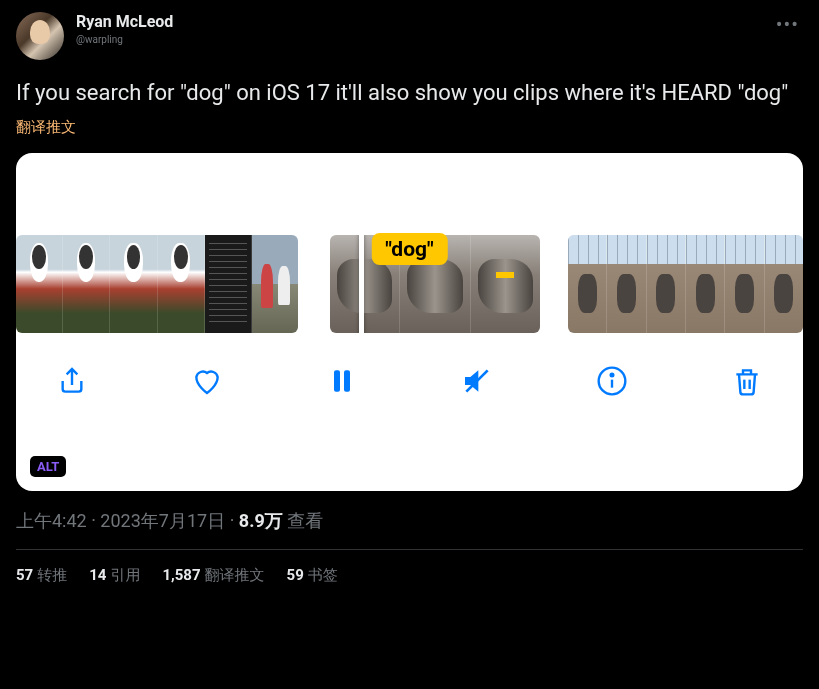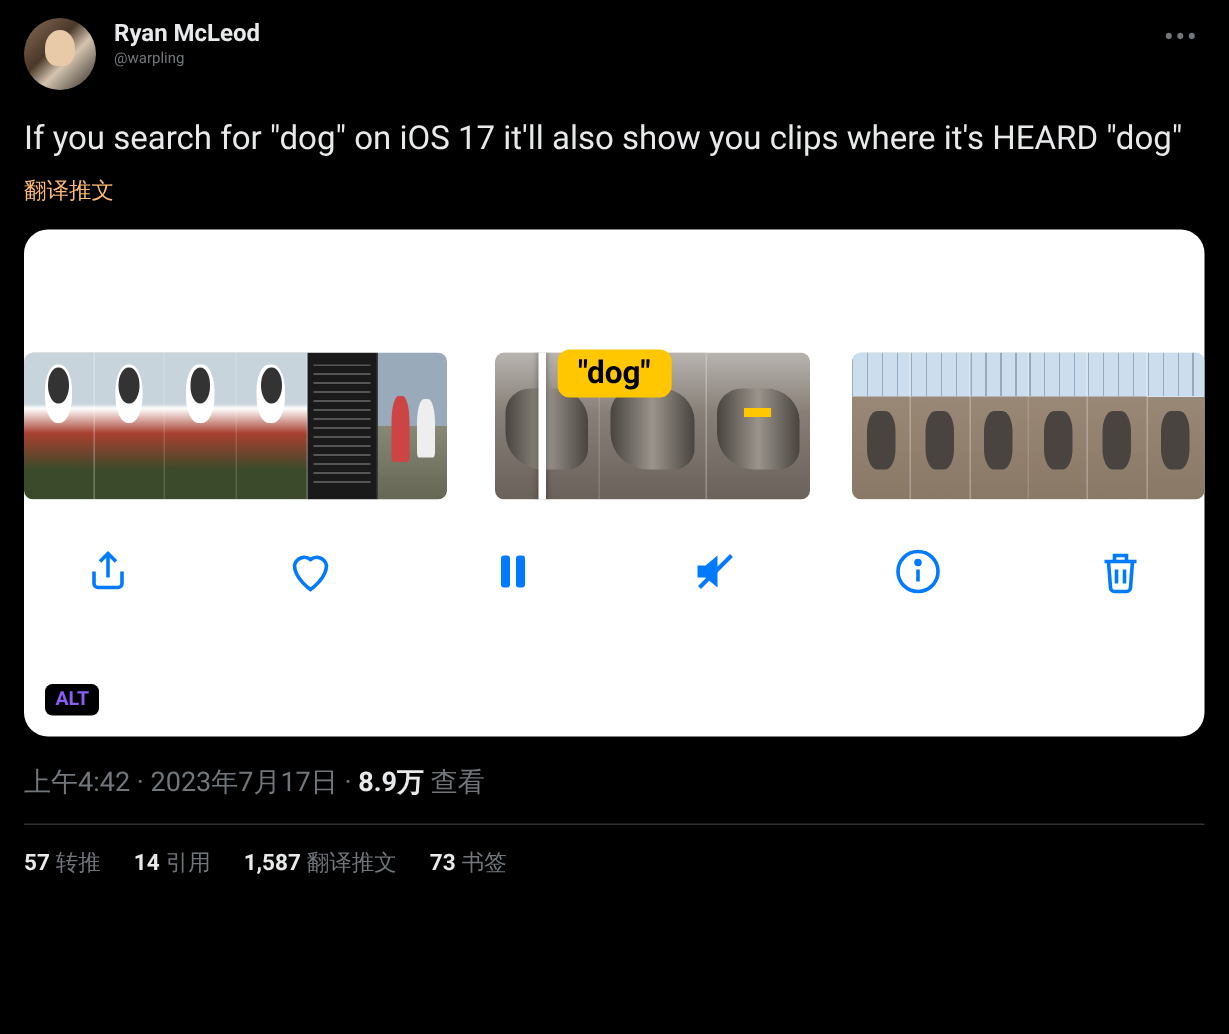--- a/index.html
+++ b/index.html
@@ -362,15 +362,15 @@
   <div class="meta-row">
     <span>上午4:42</span><span> · </span><span>2023年7月17日</span><span> · </span><span class="views-num">8.9万</span><span> 查看</span>
   </div>
 
   <div class="divider"></div>
 
   <div class="stats-row">
     <span><span class="num">57</span><span>转推</span></span>
     <span><span class="num">14</span><span>引用</span></span>
     <span><span class="num">1,587</span><span>翻译推文</span></span>
-    <span><span class="num">73</span><span>书签</span></span>
+    <span><span class="num">59</span><span>书签</span></span>
   </div>
 </div>
 
 </body></html>

